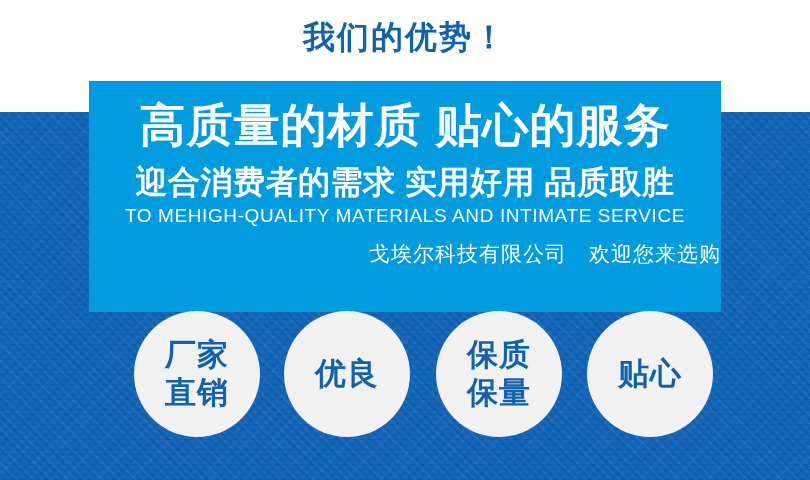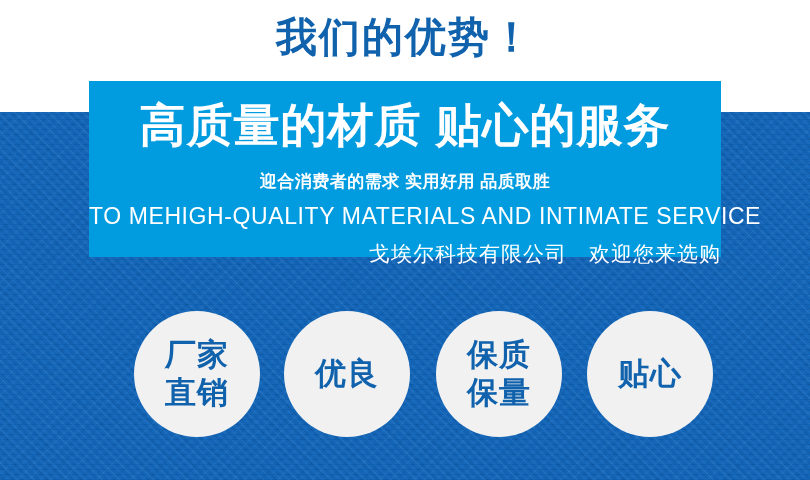--- a/index.html
+++ b/index.html
@@ -62,35 +62,35 @@
     z-index: 1;
   }
 
   .headline-title {
     position: absolute;
     left: 0;
     top: 12px;
     width: 810px;
     text-align: center;
     color: #1162ad;
-    font-size: 41px;
+    font-size: 32px;
     font-weight: bold;
     letter-spacing: 2px;
     line-height: 50px;
     z-index: 3;
     white-space: nowrap;
   }
 
   
   .panel {
     position: absolute;
     left: 89px;
     top: 81px;
     width: 632px;
-    height: 176px;
+    height: 231px;
     background: #019ce0;
     z-index: 2;
   }
 
   .panel-main {
     position: absolute;
     left: 0;
     top: 15px;
     width: 632px;
     text-align: center;
@@ -102,35 +102,35 @@
     white-space: nowrap;
   }
 
   .panel-sub {
     position: absolute;
     left: 0;
     top: 84px;
     width: 632px;
     text-align: center;
     color: #ffffff;
-    font-size: 17px;
+    font-size: 32px;
     font-weight: bold;
     letter-spacing: 0.5px;
     line-height: 34px;
     white-space: nowrap;
   }
 
   .panel-english {
     position: absolute;
     left: 0;
     top: 122px;
     width: 632px;
     text-align: center;
     color: #ffffff;
-    font-size: 23px;
+    font-size: 19px;
     font-weight: normal;
     letter-spacing: 0.6px;
     line-height: 26px;
     white-space: nowrap;
   }
 
   .panel-company {
     position: absolute;
     left: 0;
     top: 158px;

